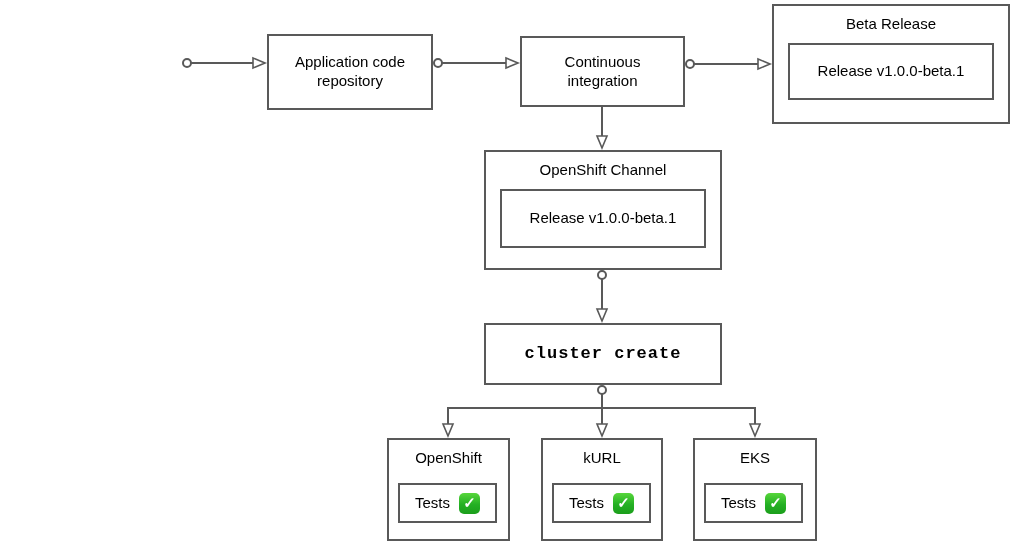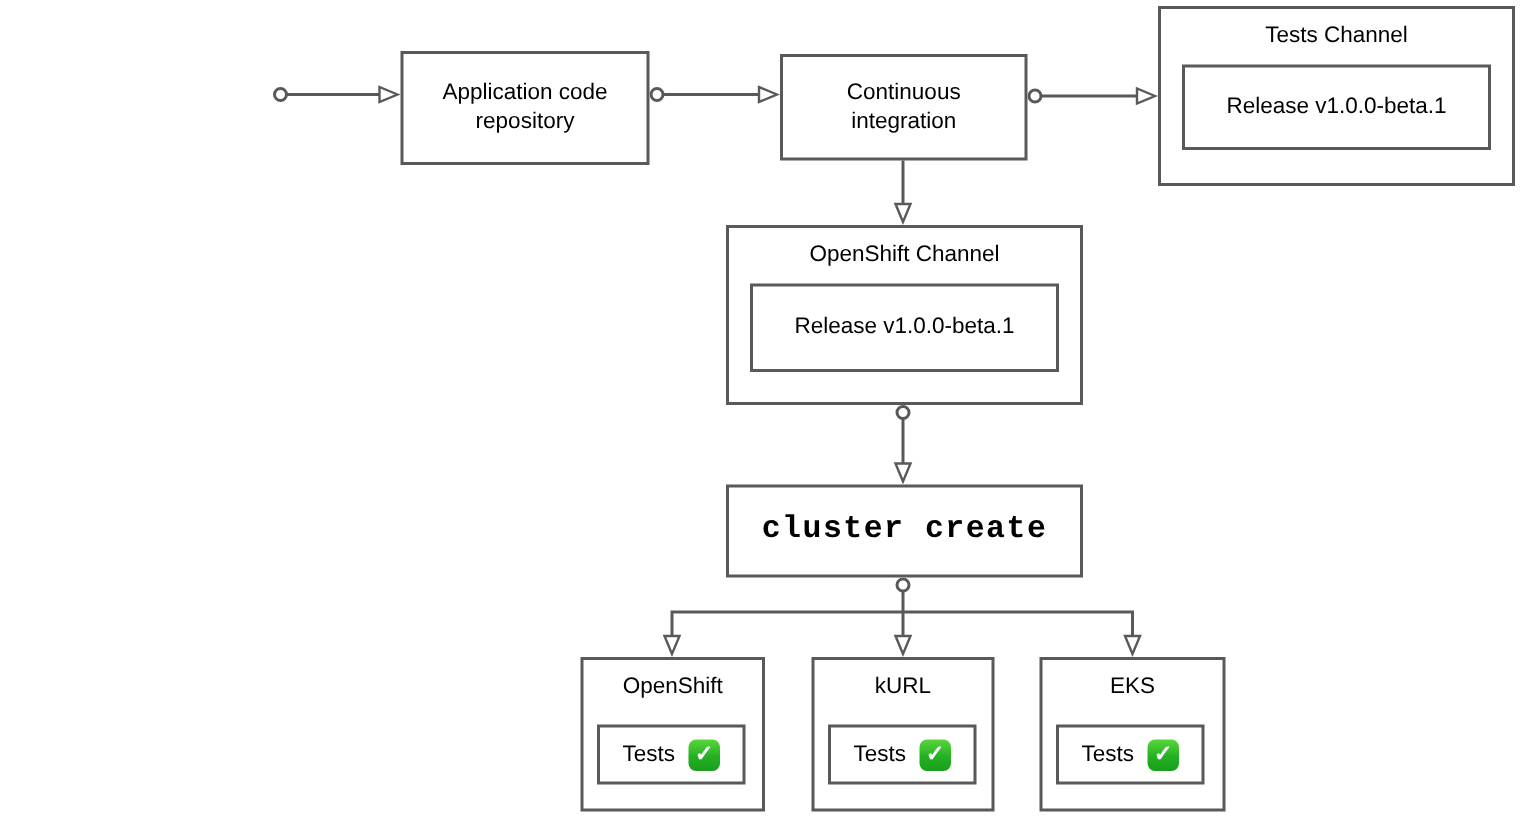--- a/index.html
+++ b/index.html
@@ -31,21 +31,21 @@
     line-height: 1.25;
     padding: 0 6px;
   }
   .container-node {
     align-items: flex-start;
     padding-top: 9px;
   }
   .mono {
     font-family: "Liberation Mono", "DejaVu Sans Mono", monospace;
     font-weight: bold;
-    font-size: 21px;
+    font-size: 17px;
     letter-spacing: 1px;
   }
   .tests-node { gap: 9px; padding: 0 4px; }
   .check {
     display: inline-flex;
     align-items: center;
     justify-content: center;
     width: 21px;
     height: 21px;
     border-radius: 5px;
@@ -103,21 +103,21 @@
 
   <div class="node" style="left:267px; top:34px; width:166px; height:76px">
     <span>Application code repository</span>
   </div>
 
   <div class="node" style="left:520px; top:36px; width:165px; height:71px">
     <span>Continuous integration</span>
   </div>
 
   <div class="node container-node" style="left:772px; top:4px; width:238px; height:120px">
-    <span>Tests Channel</span>
+    <span>Beta Release</span>
   </div>
   <div class="node" style="left:788px; top:43px; width:206px; height:57px">
     <span>Release v1.0.0-beta.1</span>
   </div>
 
   <div class="node container-node" style="left:484px; top:150px; width:238px; height:120px">
     <span>OpenShift Channel</span>
   </div>
   <div class="node" style="left:500px; top:189px; width:206px; height:59px">
     <span>Release v1.0.0-beta.1</span>

